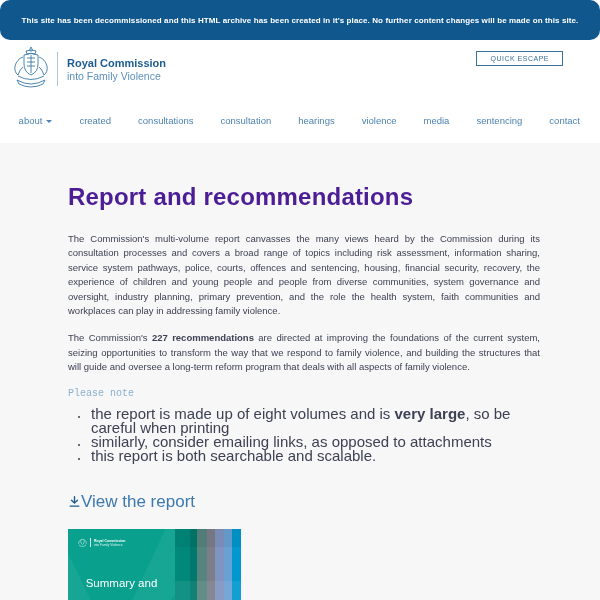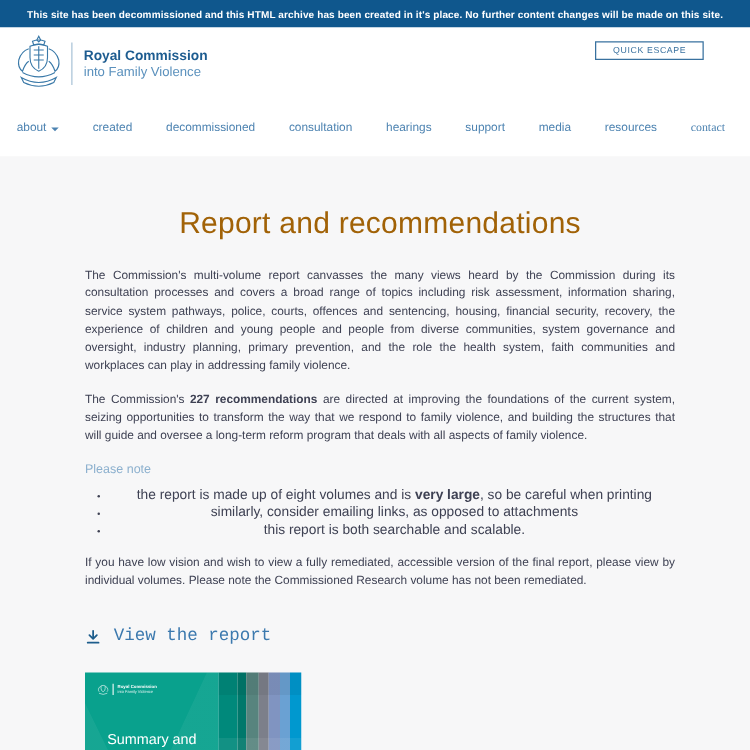--- a/index.html
+++ b/index.html
@@ -5,23 +5,23 @@
   * { box-sizing: border-box; }
   html,body { margin:0; padding:0; }
   body {
     width:600px; height:600px; overflow:hidden;
     font-family:"Liberation Sans", sans-serif;
     background:#ffffff;
   }
 
   
   .banner {
-    height:22px; background:#0f578d; color:#ffffff;
+    height:40px; background:#0f578d; color:#ffffff;
     display:flex; align-items:center; justify-content:center;
-    font-size:8px; font-weight:bold; letter-spacing:.1px;
+    font-size:8px; font-weight:bold; letter-spacing:.1px;border-radius:10px;
   }
 
   
   .header {
     height:58px; background:#ffffff; position:relative;
     display:flex; align-items:center; padding:0 0 0 12px;
   }
   .logo { display:flex; align-items:center; text-decoration:none; cursor:pointer; }
   .logo-divider { width:1px; height:34px; background:#aac3d8; margin:0 9px 0 7px; }
   .logo-text { display:flex; flex-direction:column; }
@@ -49,38 +49,38 @@
     border-right:3px solid transparent; border-top:3.5px solid #4d83b1;
     display:inline-block; margin-top:1px;
   }
 
   
   .main {
     background:#f7f7f8; height:475px; overflow:hidden;
     padding:40px 60px 0 68px;
   }
   .page-title {
-    margin:0 0 21px; font-size:24px; font-weight:400;
-    color:#a16207; letter-spacing:.2px;text-align:center;
+    margin:0 0 21px; font-size:24px; font-weight:700;
+    color:#4c1d95; letter-spacing:.2px;
   }
   .para {
     width:472px; margin:0 0 13px; font-size:9.5px; line-height:14.4px;
     color:#3e4153; text-align:justify;
   }
   .para b { font-weight:bold; }
-  .note-heading { color:#8cb0ce; font-size:10px; font-weight:400; margin:5px 0 8px; }
+  .note-heading { color:#8cb0ce; font-size:10px; font-weight:400; margin:5px 0 8px;font-family:Liberation Mono, monospace; }
   .bullet-list { margin:0 0 13px; padding-left:21px; width:472px; }
   .bullet-list li {
-    font-size:11px; line-height:14px; color:#3e4153; padding-left:2px;text-align:center;
+    font-size:15px; line-height:14px; color:#3e4153; padding-left:2px;
   }
   .bullet-list li::marker { color:#3e4153; font-size:8px; }
   .view-report {
-    display:inline-flex; align-items:center; gap:10px;
-    color:#3c79ae; font-size:14px; margin-top:16px;
-    text-decoration:none; cursor:pointer;font-family:Liberation Mono, monospace;
+    display:inline-flex; align-items:center; 
+    color:#3c79ae; font-size:17px; margin-top:16px;
+    text-decoration:none; cursor:pointer;
   }
 
   
   .cover {
     margin-top:17px; width:173px; height:130px;
     display:flex; position:relative; cursor:pointer;
   }
   .cover-main {
     width:107px; position:relative; background:#09a18d;
     background-image:
@@ -136,45 +136,44 @@
   </a>
   <button class="quick-escape">QUICK ESCAPE</button>
 </div>
 
 <ul class="nav">
   <li class="nav-item">
     <span>about</span>
     <span class="caret"></span>
   </li>
   <li class="nav-item">created</li>
-  <li class="nav-item">decommissioned</li>
+  <li class="nav-item">consultations</li>
   <li class="nav-item">consultation</li>
   <li class="nav-item">hearings</li>
-  <li class="nav-item">support</li>
+  <li class="nav-item">violence</li>
   <li class="nav-item">media</li>
-  <li class="nav-item">resources</li>
-  <li class="nav-item" style="padding-right:6px;font-family:Liberation Serif, serif;">contact</li>
+  <li class="nav-item">sentencing</li>
+  <li class="nav-item" style="padding-right:6px;">contact</li>
 </ul>
 
 <div class="main">
   <h1 class="page-title">Report and recommendations</h1>
 
   <p class="para">The Commission's multi-volume report canvasses the many views heard by the Commission during its consultation processes and covers a broad range of topics including risk assessment, information sharing, service system pathways, police, courts, offences and sentencing, housing, financial security, recovery, the experience of children and young people and people from diverse communities, system governance and oversight, industry planning, primary prevention, and the role the health system, faith communities and workplaces can play in addressing family violence.</p>
 
   <p class="para"><span>The Commission's </span><b>227 recommendations</b><span> are directed at improving the foundations of the current system, seizing opportunities to transform the way that we respond to family violence, and building the structures that will guide and oversee a long-term reform program that deals with all aspects of family violence.</span></p>
 
   <div class="note-heading">Please note</div>
 
   <ul class="bullet-list">
     <li><span>the report is made up of eight volumes and is </span><b>very large</b><span>, so be careful when printing</span></li>
     <li><span>similarly, consider emailing links, as opposed to attachments</span></li>
     <li><span>this report is both searchable and scalable.</span></li>
   </ul>
 
-  <p class="para">If you have low vision and wish to view a fully remediated, accessible version of the final report, please view by individual volumes. Please note the Commissioned Research volume has not been remediated.</p>
 
   <a class="view-report">
     <span style="display:inline-flex;">
       <svg width="13" height="13" viewBox="0 0 24 24" fill="none" stroke="#1d5d8c" stroke-width="2.6" stroke-linecap="round" stroke-linejoin="round">
         <path d="M12 3v11"></path>
         <path d="M6.5 9.5 L12 15 L17.5 9.5"></path>
         <path d="M4 20.5h16"></path>
       </svg>
     </span>
     <span>View the report</span>

